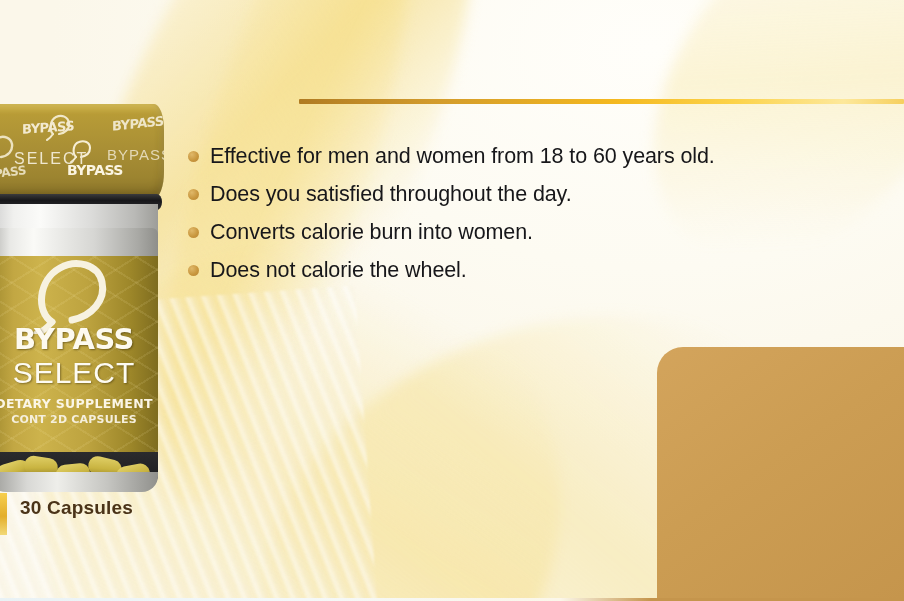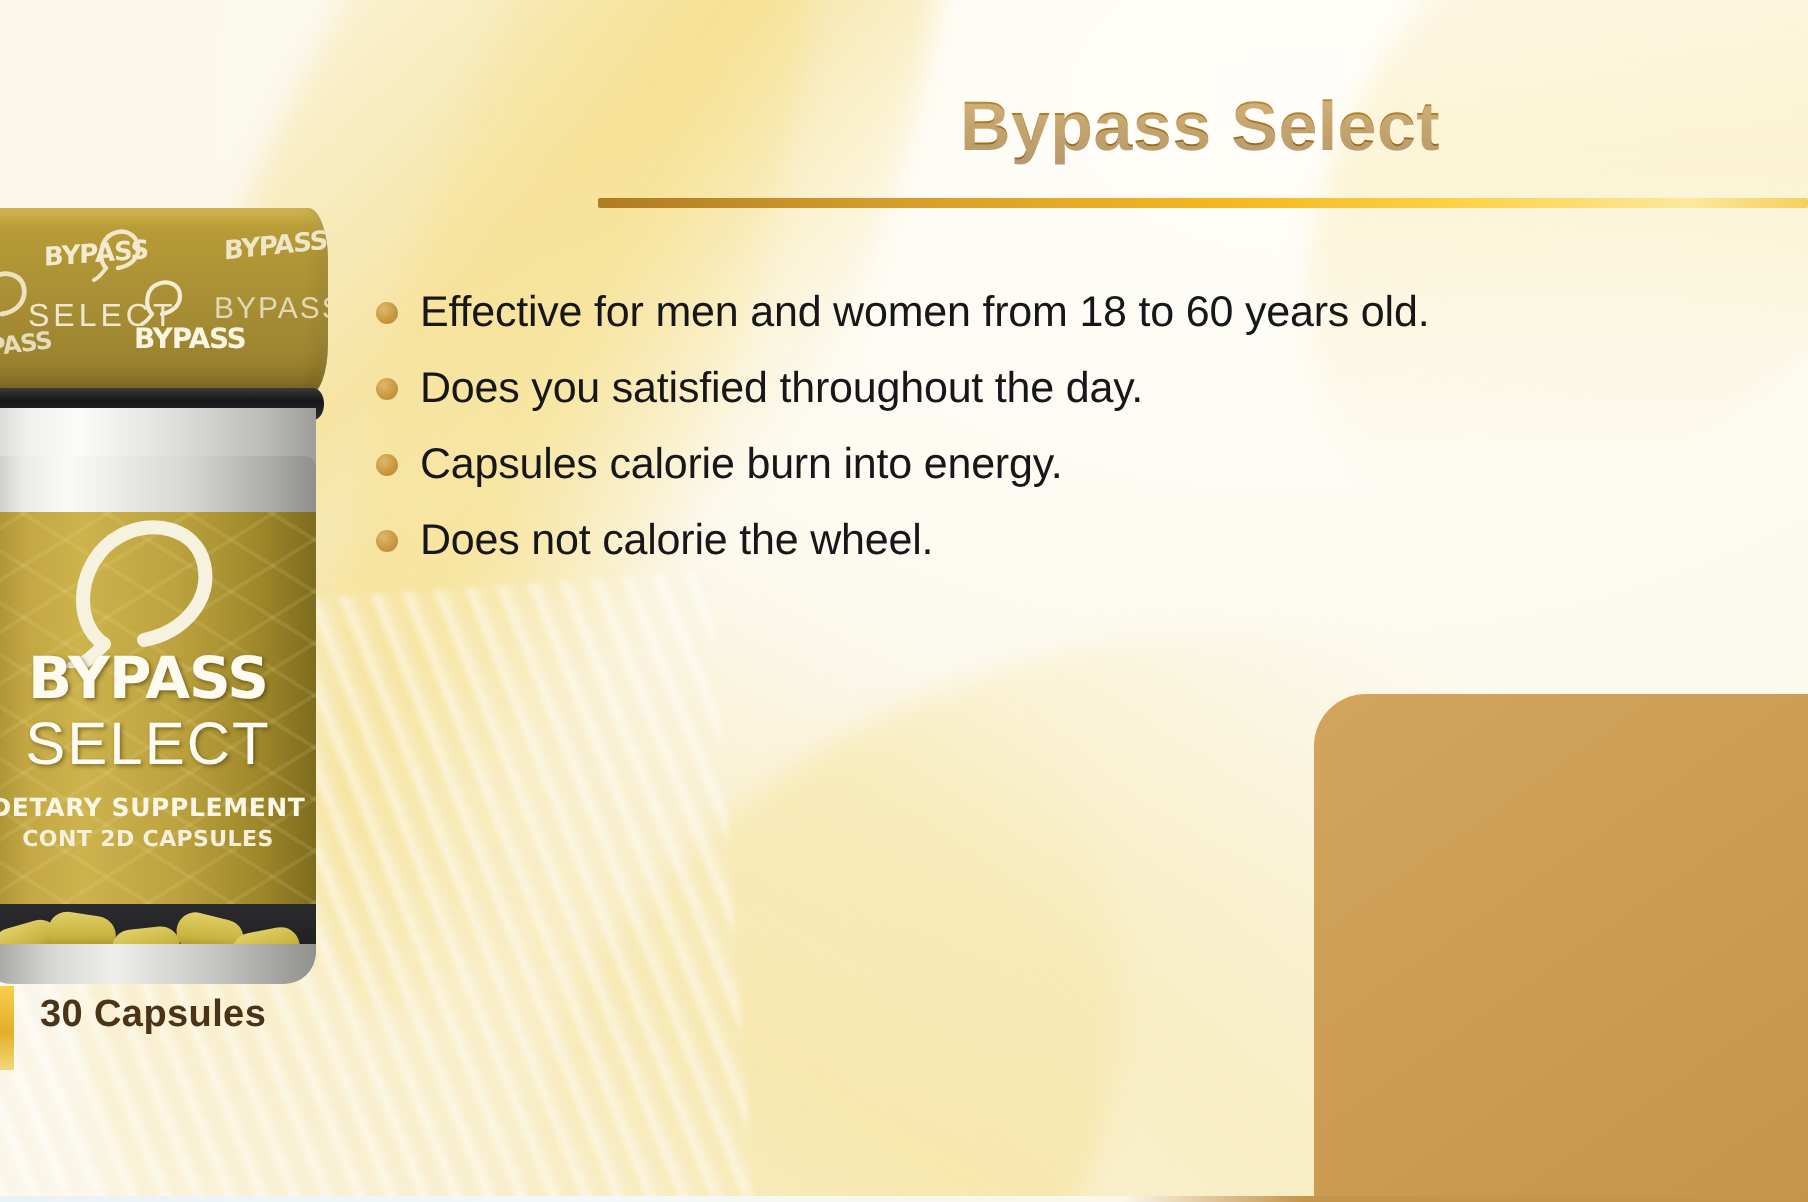--- a/index.html
+++ b/index.html
@@ -259,35 +259,34 @@
 
 <div id="banner">
 
   <div class="swoosh sw1"></div>
   <div class="swoosh sw2"></div>
   <div class="swoosh sw3"></div>
   <div class="swoosh sw4"></div>
   <div class="swoosh sw5"></div>
   <div class="swoosh sw6"></div>
 
-  <div id="title">Bypass Select</div>
   <div id="title-rule"></div>
 
   <div id="bullets">
     <div class="bullet">
       <span class="dot"></span>
       <span class="btext">Effective for men and women from 18 to 60 years old.</span>
     </div>
     <div class="bullet">
       <span class="dot"></span>
       <span class="btext">Does you satisfied throughout the day.</span>
     </div>
     <div class="bullet">
       <span class="dot"></span>
-      <span class="btext">Capsules calorie burn into energy.</span>
+      <span class="btext">Converts calorie burn into women.</span>
     </div>
     <div class="bullet">
       <span class="dot"></span>
       <span class="btext">Does not calorie the wheel.</span>
     </div>
   </div>
 
   <div id="panel">
     
   </div>

